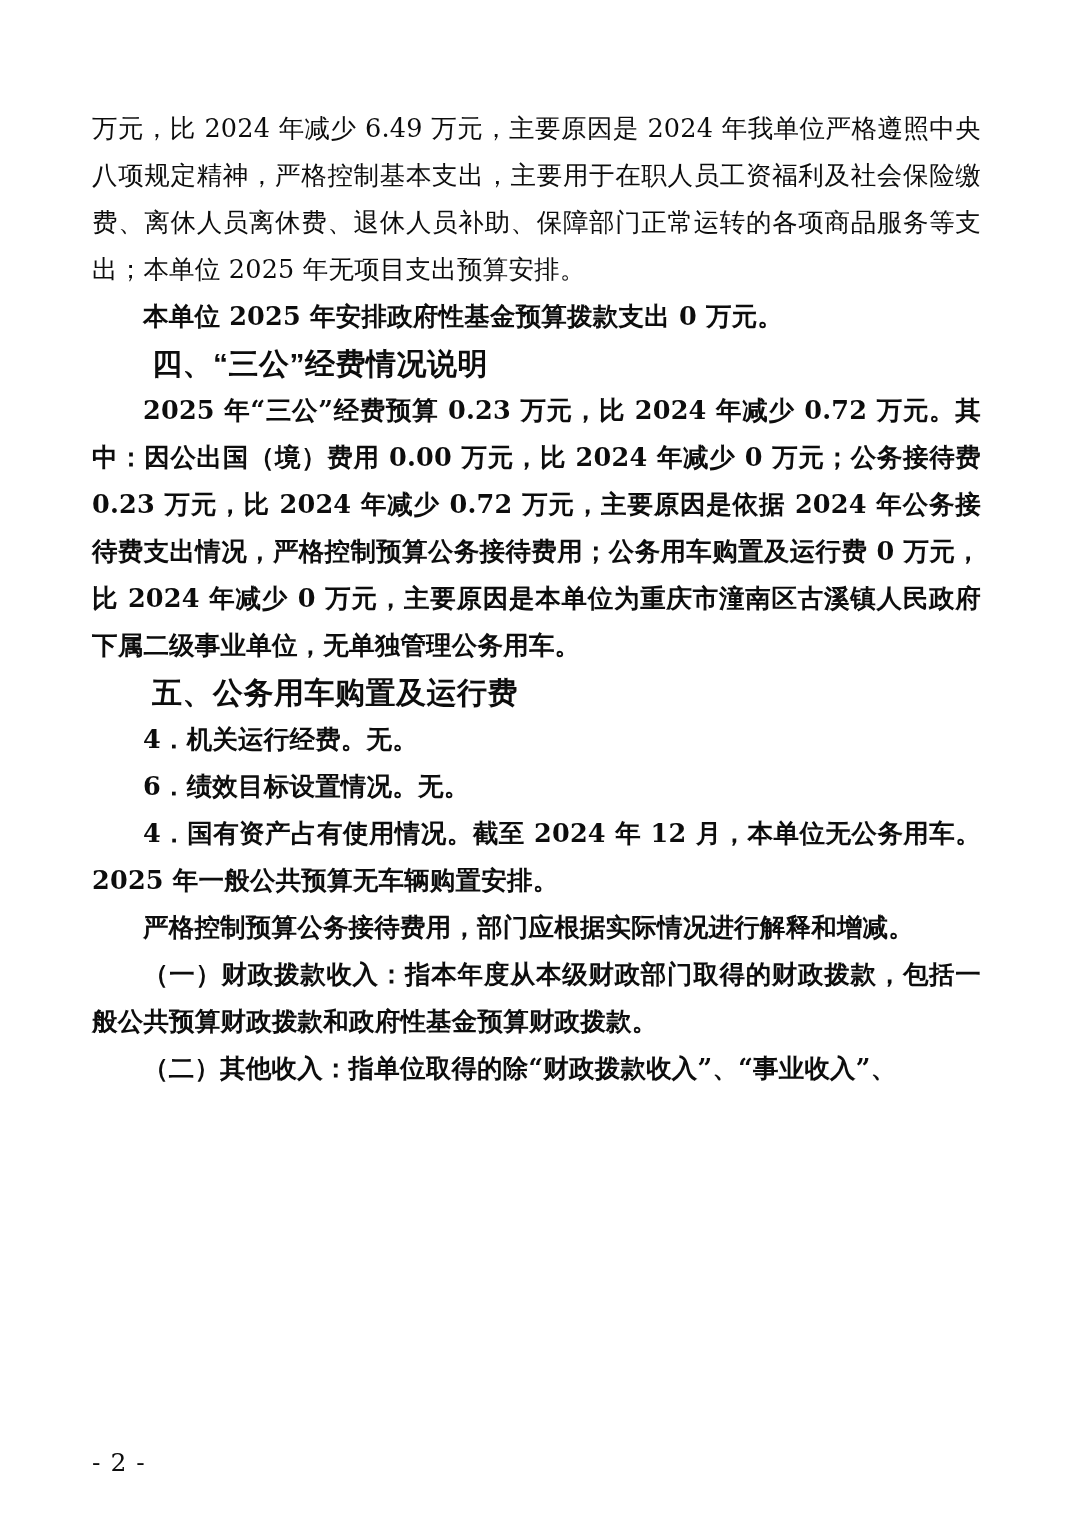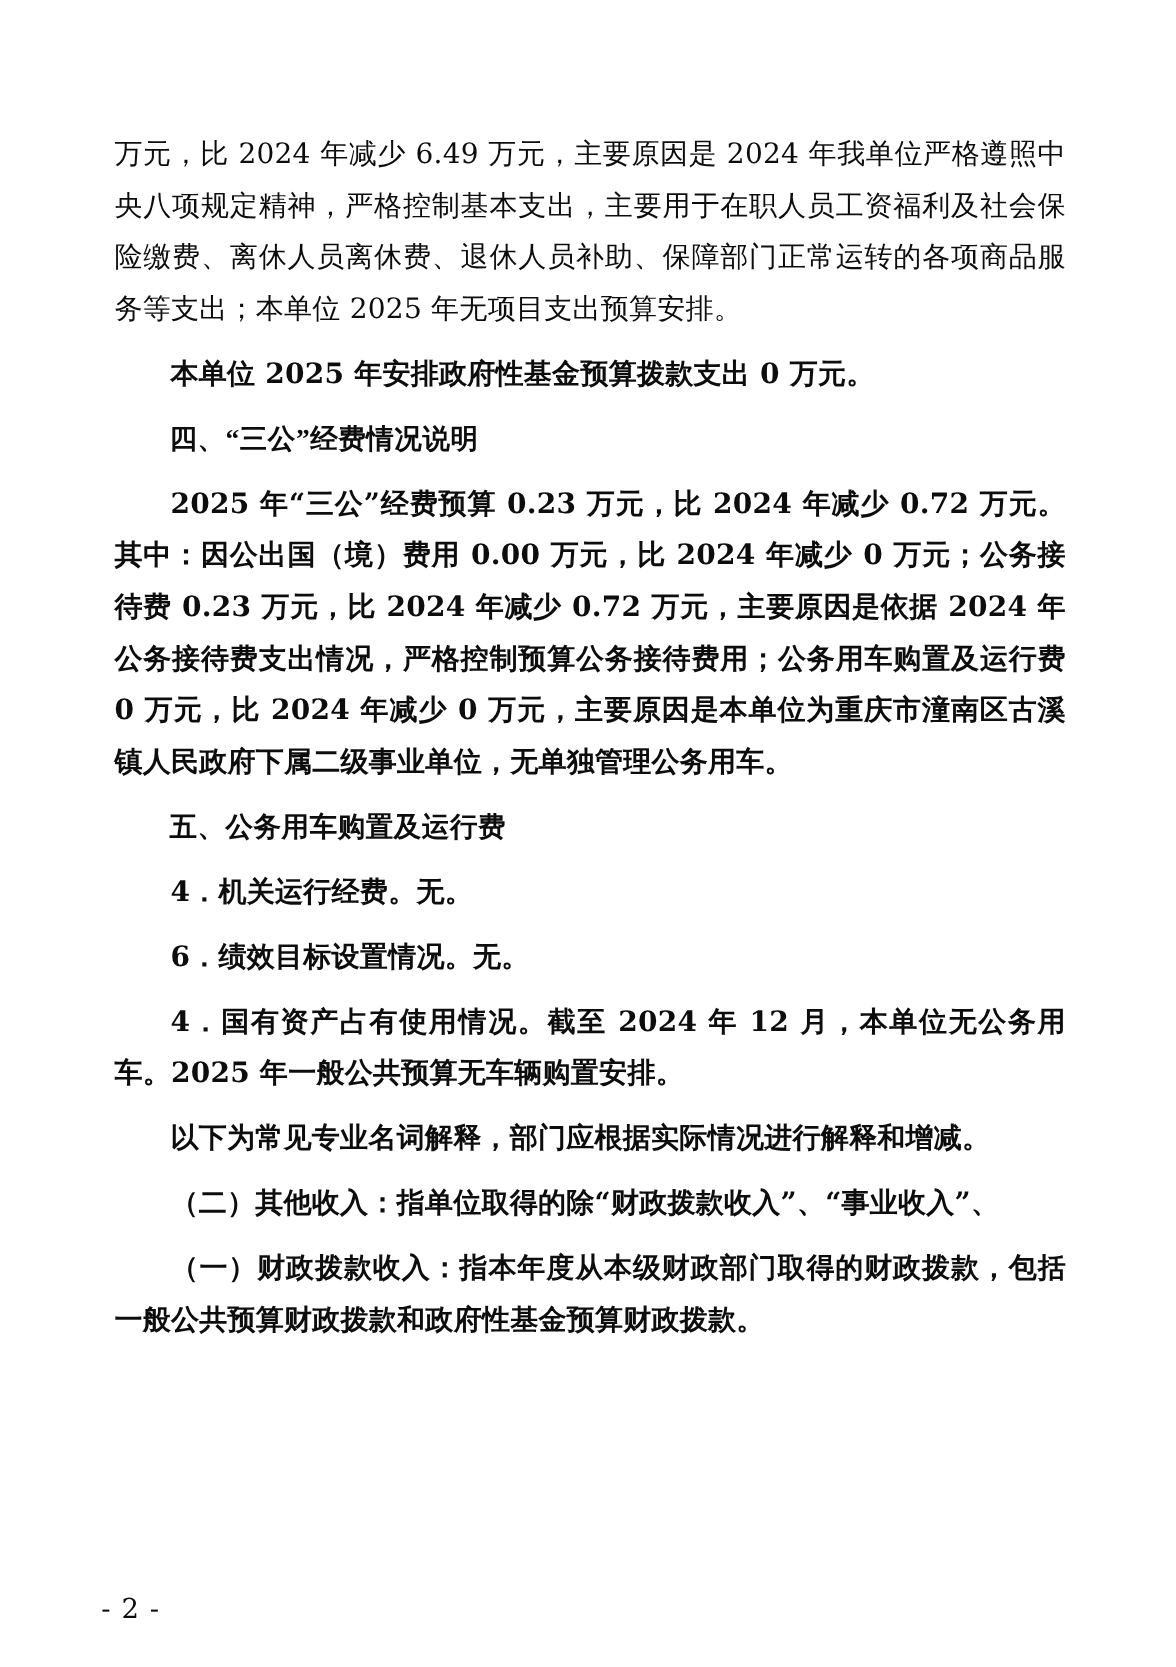--- a/index.html
+++ b/index.html
@@ -19,34 +19,34 @@
     overflow: hidden;
   }
   .doc-body {
     font-size: 25.5px;
     line-height: 47px;
     text-align: justify;
     text-justify: inter-ideograph;
     letter-spacing: 0.2px;
   }
   p {
-    margin: 12px;
+    margin: 0;
   }
   .para {
     text-indent: 2em;
     font-weight: bold;
   }
   .para-noindent {
     text-indent: 0;
   }
   .heading {
     text-indent: 2em;
     font-weight: bold;
-    font-family: Liberation Serif, serif;
-    font-size: 25px;
+    font-family: Liberation Sans, sans-serif;
+    font-size: 30px;
     letter-spacing: 0.5px;
   }
   .page-number {
     position: absolute;
     left: 92px;
     bottom: 38px;
     font-size: 25px;
     font-family: "DejaVu Serif", "Liberation Serif", serif;
     letter-spacing: 1px;
   }
@@ -68,22 +68,22 @@
     <p class="heading">五、公务用车购置及运行费</p>
 
     <p class="para">4．机关运行经费。无。</p>
 
 
     <p class="para">6．绩效目标设置情况。无。</p>
 
     <p class="para">4．国有资产占有使用情况。截至 2024 年 12 月，本单位无公务用车。2025 年一般公共预算无车辆购置安排。</p>
 
 
-    <p class="para">以下为常见专业名词解释，部门应根据实际情况进行解释和增减。</p>
+    <p class="para">严格控制预算公务接待费用，部门应根据实际情况进行解释和增减。</p>
+
+    <p class="para">（一）财政拨款收入：指本年度从本级财政部门取得的财政拨款，包括一般公共预算财政拨款和政府性基金预算财政拨款。</p>
 
     <p class="para">（二）其他收入：指单位取得的除“财政拨款收入”、“事业收入”、</p>
-
-    <p class="para">（一）财政拨款收入：指本年度从本级财政部门取得的财政拨款，包括一般公共预算财政拨款和政府性基金预算财政拨款。</p>
 
   </div>
 
   <div class="page-number">- 2 -</div>
 </div>
 
 </body></html>

